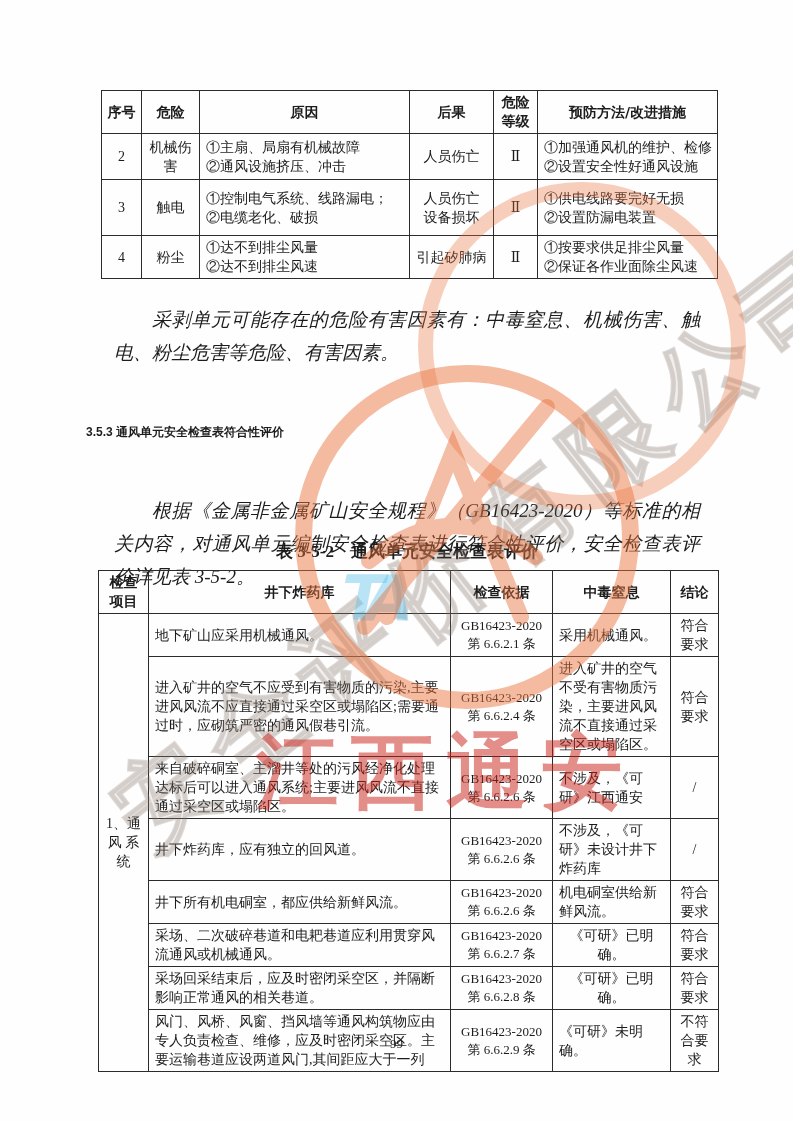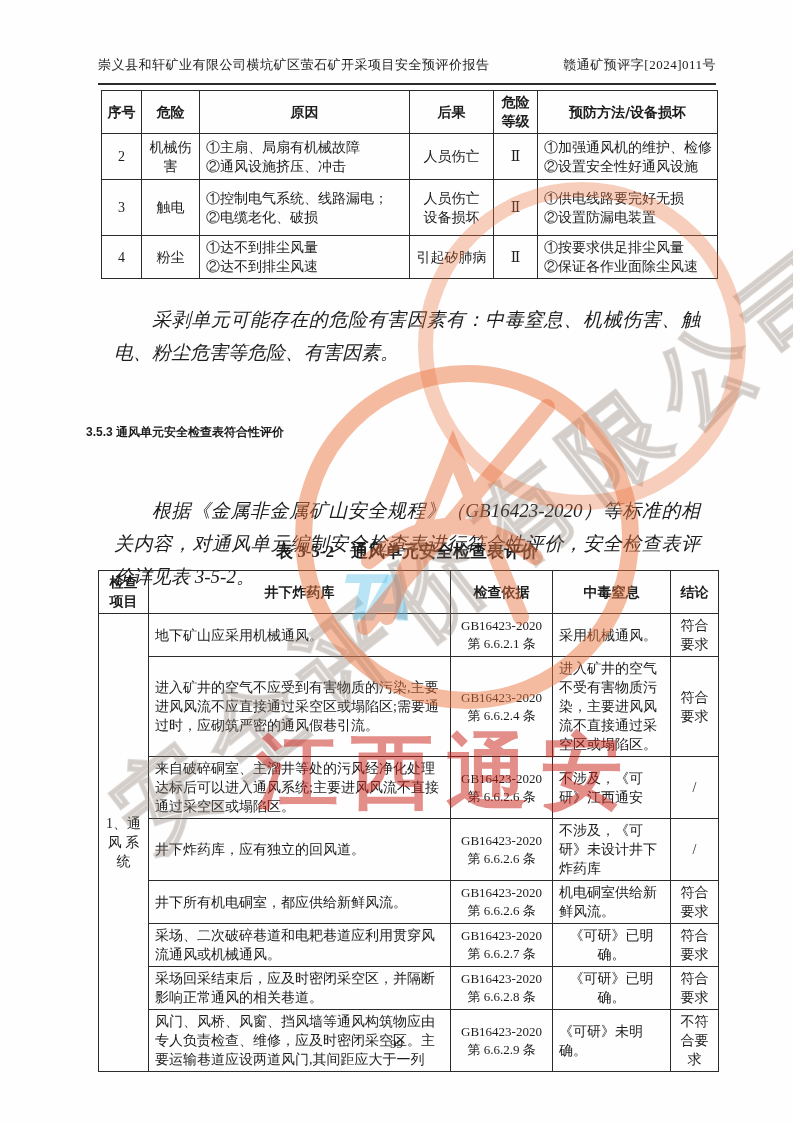--- a/index.html
+++ b/index.html
@@ -86,42 +86,38 @@
     color:rgba(201,30,22,0.50); white-space:nowrap;
   }
 
   .r-h40 td, .r-h40 th { height:38px; }
 </style>
 </head>
 <body>
 
 <div class="page">
 
-  <div class="doc-header">
-    <span>崇义县和轩矿业有限公司横坑矿区萤石矿开采项目安全预评价报告</span>
-    <span>赣通矿预评字[2024]011号</span>
-  </div>
 
   <table class="table1">
     <colgroup>
       <col style="width:40px">
         <col style="width:58px">
         <col style="width:210px">
       <col style="width:84px">
         <col style="width:44px">
         <col style="width:180px">
     </colgroup>
     <tbody>
         <tr class="r-h40">
       <th>序号</th>
       <th>危险</th>
       <th>原因</th>
       <th>后果</th>
       <th>危险等级</th>
-      <th>预防方法/设备损坏</th>
+      <th>预防方法/改进措施</th>
     </tr>
     <tr style="height:46px">
       <td>2</td>
       <td class="preline">机械伤害</td>
       <td class="left preline">①主扇、局扇有机械故障
 ②通风设施挤压、冲击</td>
       <td class="preline">人员伤亡</td>
       <td>Ⅱ</td>
       <td class="left preline">①加强通风机的维护、检修
 ②设置安全性好通风设施</td>

